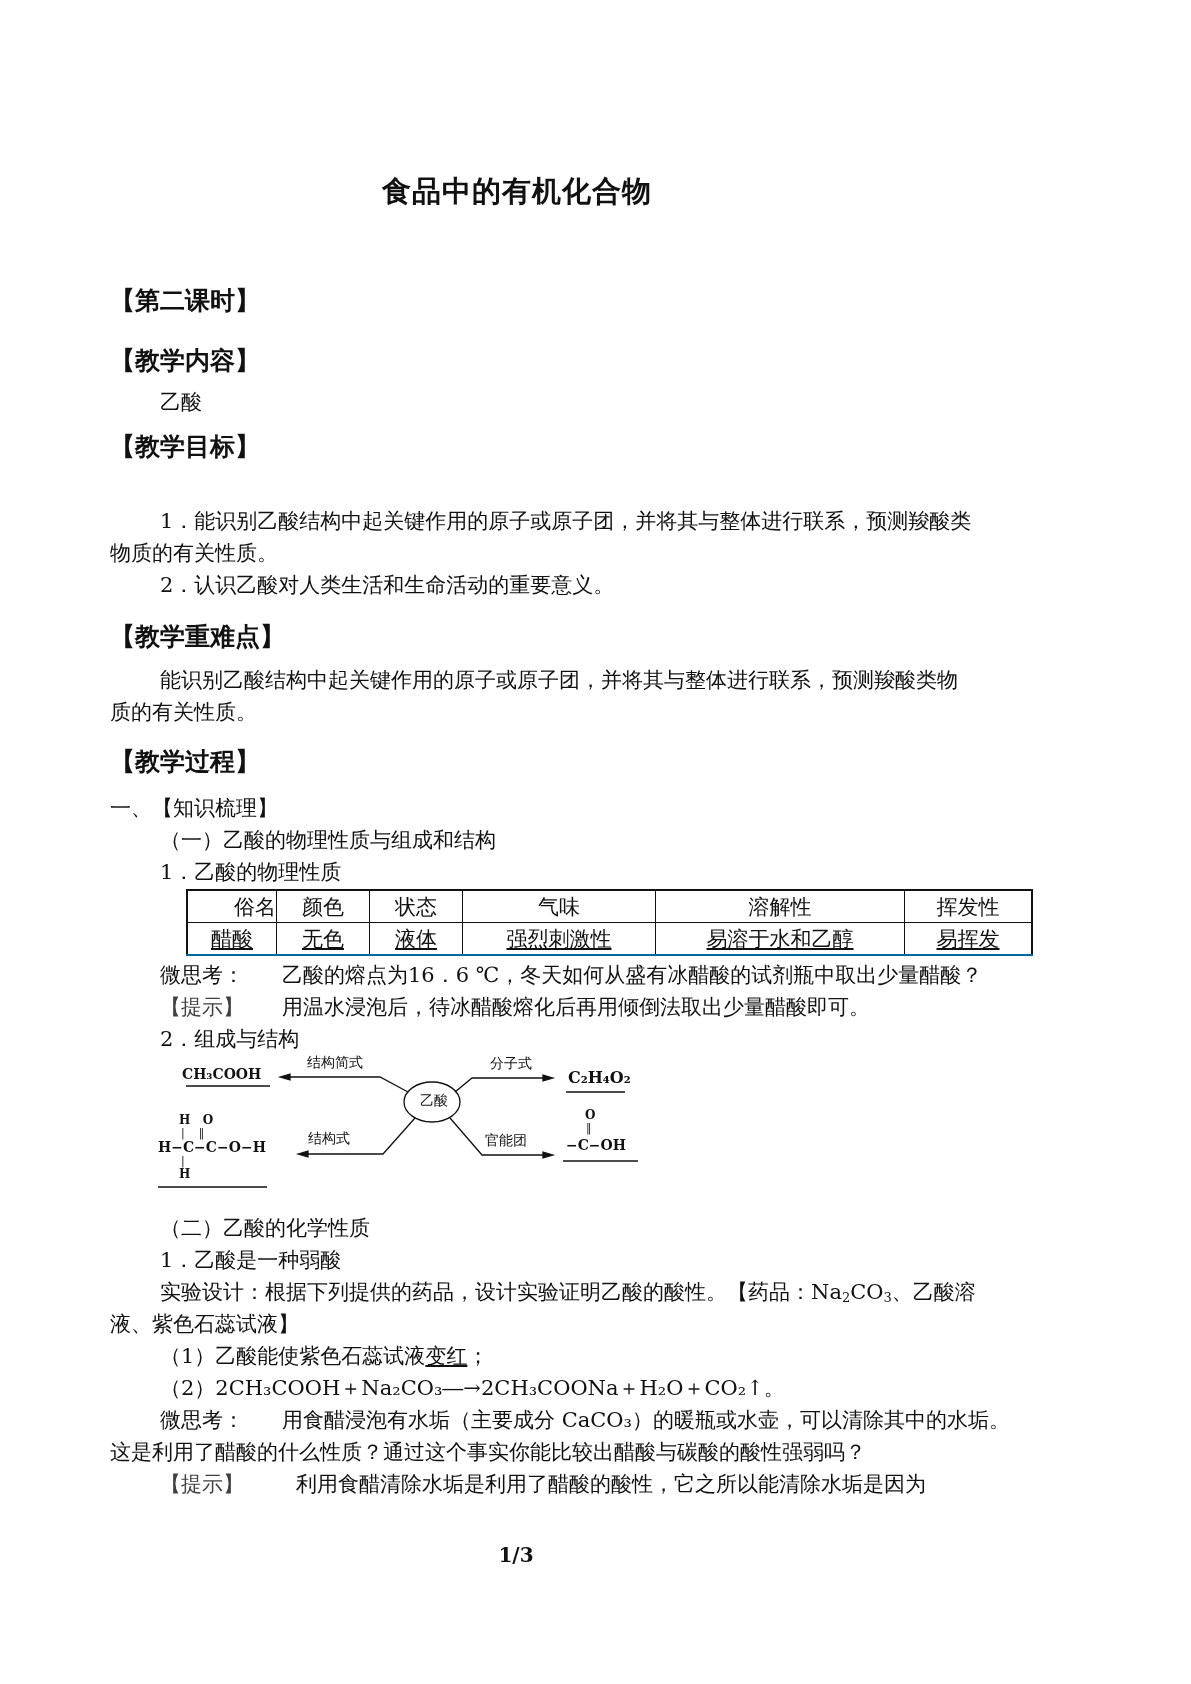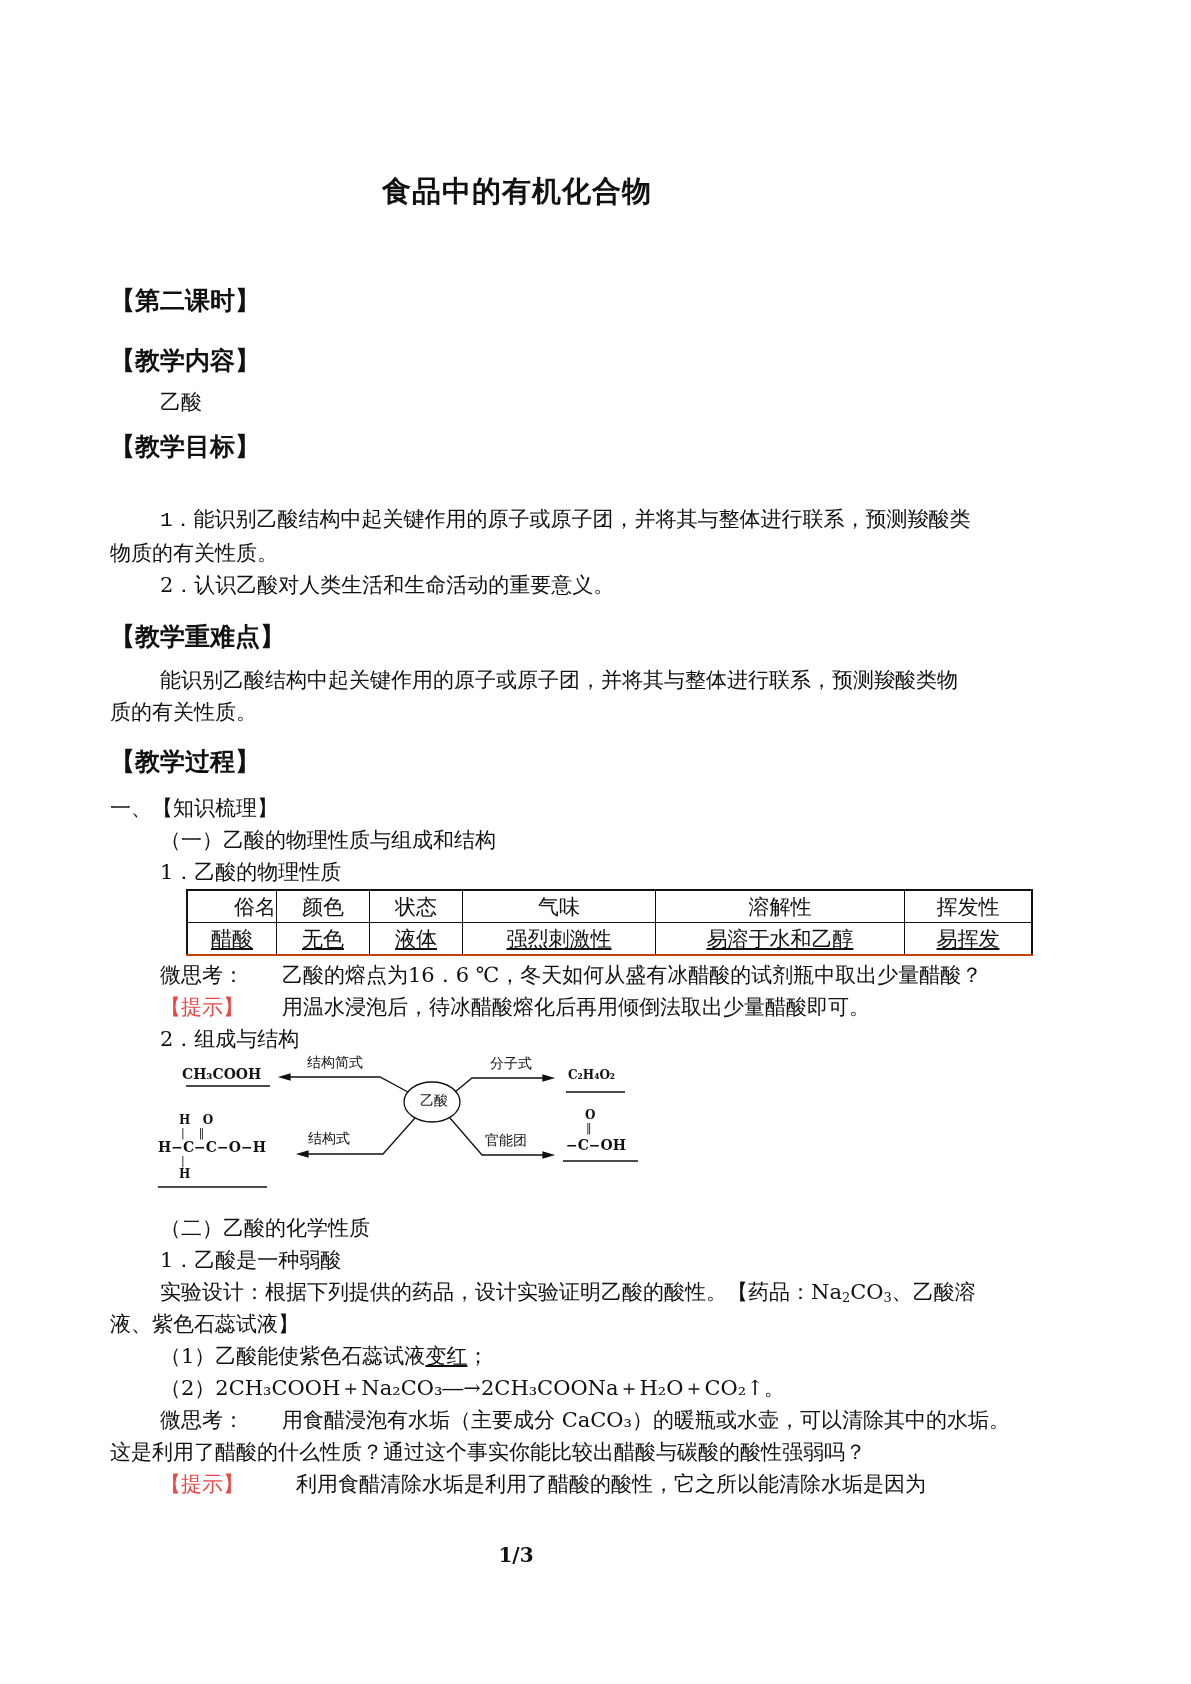--- a/index.html
+++ b/index.html
@@ -5,48 +5,48 @@
   html, body { margin: 0; padding: 0; background: #ffffff; }
   body {
     width: 1191px; height: 1684px; position: relative; overflow: hidden;
     font-family: "DejaVu Serif", "Liberation Serif", serif;
     color: #111;
   }
   .abs { position: absolute; white-space: nowrap; }
   .title { left: 0; width: 1034px; text-align: center; top: 172px; font-size: 29px; font-weight: bold; font-family: "DejaVu Sans", sans-serif; letter-spacing: 1px; }
   .h { font-size: 25px; font-weight: bold; font-family: "DejaVu Sans", sans-serif; left: 110px; }
   .p { font-size: 21px; line-height: 32px; }
-  .hint { color: #ef4444; }
+  .hint { color: #404040; }
   sub { font-size: 13px; vertical-align: -3px; line-height: 0; }
   .u { text-decoration: underline; }
 
   table.props { position: absolute; left: 186px; top: 889px; border-collapse: collapse; font-size: 21px; }
   table.props td { border: 1px solid #111; text-align: center; height: 31px; padding: 0; }
   table.props tr:first-child td { border-top: 2px solid #111; }
-  table.props tr:last-child td { border-bottom: 2px solid #c2410c; }
+  table.props tr:last-child td { border-bottom: 2px solid #0369a1; }
   table.props td:first-child { border-left: none; }
   table.props td:last-child { border-right: none; }
   table.props td.lc { border-left: 2px solid #111; }
   table.props td.rc { border-right: 2px solid #111; }
 
   .diagram { position: absolute; left: 150px; top: 1050px; width: 500px; height: 140px; font-size: 14px; }
   .diagram .t { position: absolute; white-space: nowrap; }
   .pagenum { left: 0; width: 1032px; text-align: center; top: 1543px; font-size: 20px; font-weight: bold; }
 </style>
 </head>
 <body>
 
 <div class="abs title">食品中的有机化合物</div>
 
 <div class="abs h" style="top:284px;">【第二课时】</div>
 <div class="abs h" style="top:344px;">【教学内容】</div>
 <div class="abs p" style="left:160px; top:386px;">乙酸</div>
 
 <div class="abs h" style="top:430px;">【教学目标】</div>
-<div class="abs p" style="left:160px; top:505px;font-family:Liberation Mono, monospace;">1．能识别乙酸结构中起关键作用的原子或原子团，并将其与整体进行联系，预测羧酸类</div>
+<div class="abs p" style="left:160px; top:505px;">1．能识别乙酸结构中起关键作用的原子或原子团，并将其与整体进行联系，预测羧酸类</div>
 <div class="abs p" style="left:110px; top:537px;">物质的有关性质。</div>
 <div class="abs p" style="left:160px; top:569px;">2．认识乙酸对人类生活和生命活动的重要意义。</div>
 
 <div class="abs h" style="top:620px;">【教学重难点】</div>
 <div class="abs p" style="left:160px; top:664px;">能识别乙酸结构中起关键作用的原子或原子团，并将其与整体进行联系，预测羧酸类物</div>
 <div class="abs p" style="left:110px; top:696px;">质的有关性质。</div>
 
 <div class="abs h" style="top:745px;">【教学过程】</div>
 <div class="abs p" style="left:110px; top:792px;text-align:right;">一、【知识梳理】</div>
 <div class="abs p" style="left:160px; top:824px;">（一）乙酸的物理性质与组成和结构</div>
@@ -100,21 +100,21 @@
       <polygon points="403,105 393,102 393,108" fill="#111"></polygon>
       <line x1="413" y1="111" x2="488" y2="111"></line>
     </g>
   </svg>
   <div class="t" style="left:270px; top:42px;">乙酸</div>
   <div class="t" style="left:157px; top:4px;">结构简式</div>
   <div class="t" style="left:340px; top:5px;">分子式</div>
   <div class="t" style="left:158px; top:80px;">结构式</div>
   <div class="t" style="left:335px; top:82px;">官能团</div>
   <div class="t" style="left:32px; top:16px; font-weight:bold;">CH₃COOH</div>
-  <div class="t" style="left:418px; top:18px; font-size:12px; font-weight:bold;">C₂H₄O₂</div>
+  <div class="t" style="left:418px; top:18px; font-size:16px; font-weight:bold;">C₂H₄O₂</div>
   <div class="t" style="left:435px; top:58px; font-weight:bold; font-size:12px;">O</div>
   <div class="t" style="left:436px; top:71px; font-size:11px;">‖</div>
   <div class="t" style="left:416px; top:87px; font-weight:bold;">−C−OH</div>
   <div class="t" style="left:29px; top:63px; font-weight:bold; font-size:12px; white-space:pre;">H   O</div>
   <div class="t" style="left:31px; top:76px; font-size:11px; white-space:pre;">|    ‖</div>
   <div class="t" style="left:8px; top:89px; font-weight:bold;">H−C−C−O−H</div>
   <div class="t" style="left:31px; top:104px; font-size:11px;">|</div>
   <div class="t" style="left:29px; top:117px; font-weight:bold; font-size:12px;">H</div>
 </div>
 

